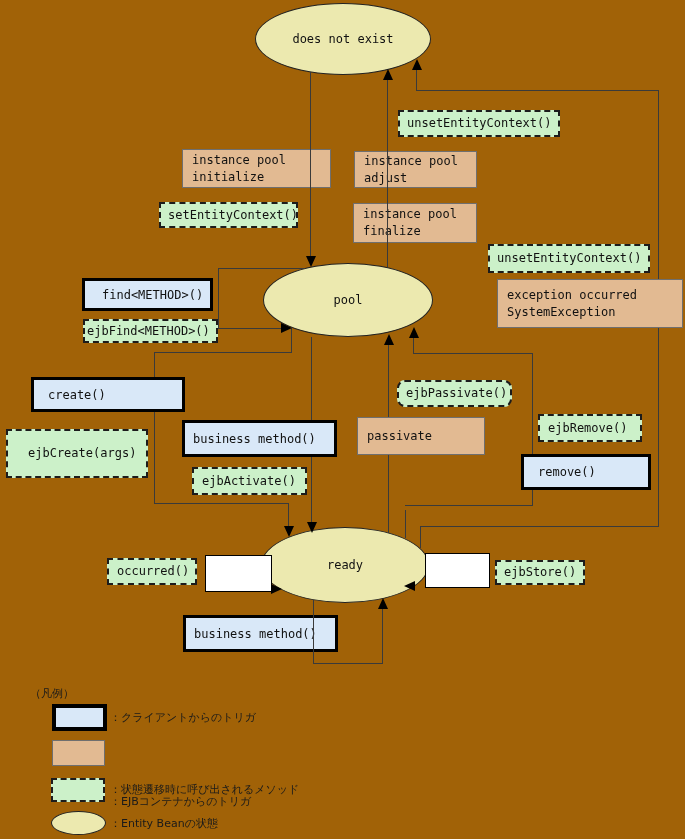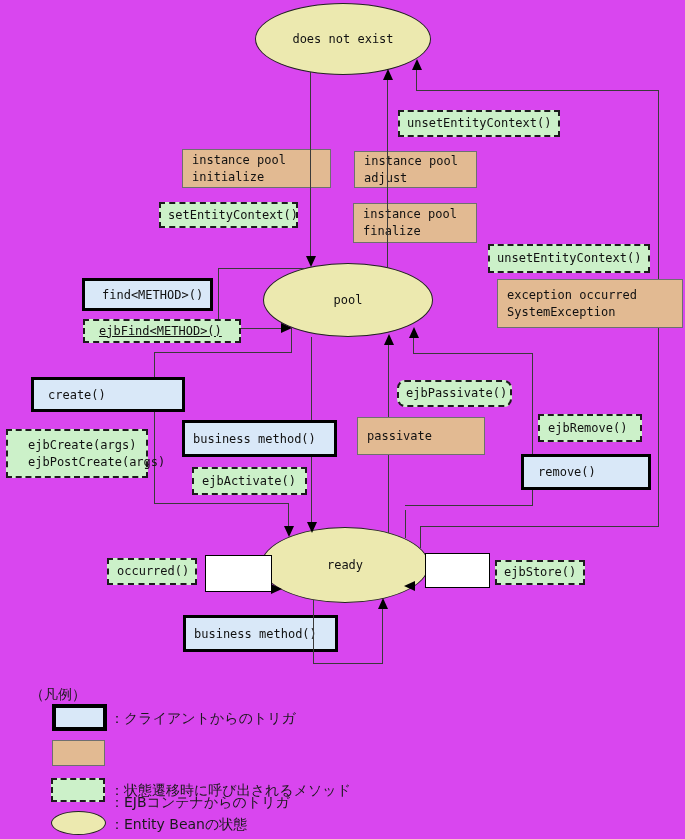--- a/index.html
+++ b/index.html
@@ -1,16 +1,16 @@
 <!DOCTYPE html>
 <html><head>
 <meta charset="utf-8">
 <style>
   html,body{margin:0;padding:0;background:#fff;}
-  #canvas{position:relative;width:685px;height:839px;background:#d946ef;overflow:hidden;
+  #canvas{position:relative;width:685px;height:839px;background:#a16207;overflow:hidden;
           font-family:"DejaVu Sans Mono",monospace;font-size:12px;color:#111;}
   .abs{position:absolute;box-sizing:border-box;}
   
   .state{border:1px solid #222;border-radius:50%;background:#ece9af;z-index:2;
          display:flex;align-items:center;justify-content:center;}
   
   .cbox{background:#d9e8f8;border:3px solid #000;z-index:7;display:flex;align-items:center;}
   
   .tbox{background:#e2ba92;border:1px solid #6f6f6f;z-index:5;display:flex;flex-direction:column;
         justify-content:center;align-items:flex-start;line-height:17px;}
@@ -23,21 +23,21 @@
   .ln{background:#3a3a3a;z-index:4;}
   .z6{z-index:6;}
   .z8{z-index:8;}
   
   .ar{width:0;height:0;z-index:6;}
   .ar-dn{border-left:5px solid transparent;border-right:5px solid transparent;border-top:11px solid #000;}
   .ar-up{border-left:5px solid transparent;border-right:5px solid transparent;border-bottom:11px solid #000;}
   .ar-r{border-top:5px solid transparent;border-bottom:5px solid transparent;border-left:11px solid #000;}
   .ar-l{border-top:5px solid transparent;border-bottom:5px solid transparent;border-right:11px solid #000;}
   
-  .jp{font-family:"DejaVu Sans",sans-serif;font-size:14px;color:#1a1a1a;}
+  .jp{font-family:"DejaVu Sans",sans-serif;font-size:11px;color:#1a1a1a;}
   .sw-client{background:#d9e8f8;border:4px solid #000;}
   .sw-container{background:#e2ba92;border:1px solid #6f6f6f;}
   .sw-method{background:#ccf1c9;border:2px dashed #1c1c1c;}
   .sw-state{background:#ece9af;border:1px solid #222;border-radius:50%;}
 </style>
 </head>
 <body>
 
 <div id="canvas">
 
@@ -137,26 +137,25 @@
 
   <div class="abs mbox" style="left:398px;top:110px;width:162px;height:27px;padding-left:7px;">
     <span>unsetEntityContext()</span>
   </div>
   <div class="abs mbox" style="left:159px;top:202px;width:139px;height:26px;padding-left:7px;">
     <span>setEntityContext()</span>
   </div>
   <div class="abs mbox" style="left:488px;top:244px;width:162px;height:29px;padding-left:7px;">
     <span>unsetEntityContext()</span>
   </div>
-  <div class="abs mbox" style="left:83px;top:319px;width:158px;height:24px;padding-left:14px;text-decoration:underline;">
+  <div class="abs mbox" style="left:83px;top:319px;width:135px;height:24px;padding-left:2px;">
     <span>ejbFind&lt;METHOD&gt;()</span>
   </div>
   <div class="abs mbox" style="left:6px;top:429px;width:142px;height:49px;padding-left:20px;text-align:center;">
     <span>ejbCreate(args)</span>
-    <span>ejbPostCreate(args)</span>
   </div>
   <div class="abs mbox" style="left:192px;top:467px;width:115px;height:28px;padding-left:8px;">
     <span>ejbActivate()</span>
   </div>
   <div class="abs mbox" style="left:397px;top:380px;width:115px;height:27px;padding-left:7px;border-radius:8px;">
     <span>ejbPassivate()</span>
   </div>
   <div class="abs mbox" style="left:538px;top:414px;width:104px;height:28px;padding-left:8px;">
     <span>ejbRemove()</span>
   </div>

